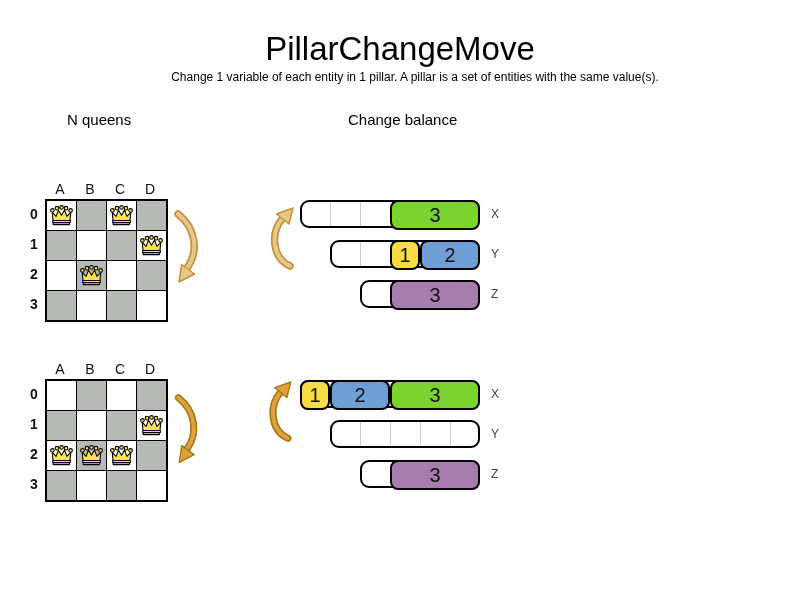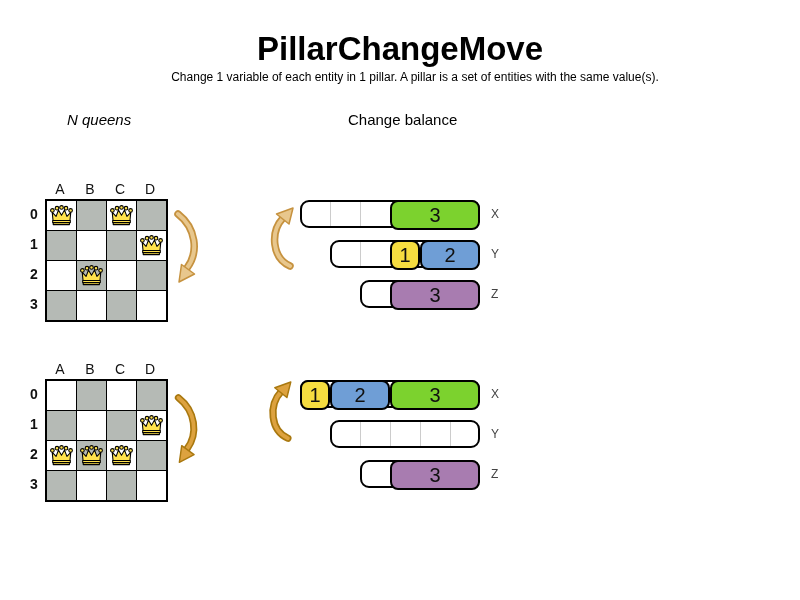--- a/index.html
+++ b/index.html
@@ -1,22 +1,22 @@
 <!DOCTYPE html>
 <html style="--green: #7cd22e; --yellow: #f6dd40; --blue: #6f9ed6; --purple: #a87cb0; --board-gray: #b5bab5; --queen-gold: #ffe24d; --arrow-light-fill: #e8c78d; --arrow-light-edge: #c6923f; --arrow-dark-fill: #dda23f; --arrow-dark-edge: #a9780f;"><head>
 <meta charset="utf-8">
 <style>
   html,body{margin:0;padding:0;background:#fff;}
   .canvas{position:relative;width:800px;height:600px;background:#fff;overflow:hidden;
           font-family:"Liberation Sans",sans-serif;color:#000;}
   .title{position:absolute;top:30px;left:0;width:100%;text-align:center;
-         font-size:33px;font-weight:700;}
+         font-size:33px;font-weight:400;}
   .subtitle{position:absolute;top:70px;left:0;width:100%;text-align:center;font-size:12px;padding-left:15px;}
   .section-title{position:absolute;font-size:15px;}
-  .st-left{left:67px;top:111px;font-style:italic;}
+  .st-left{left:67px;top:111px;}
   .st-right{left:348px;top:111px;}
 
   
   .board-wrap{position:absolute;width:160px;height:150px;}
   .board{position:absolute;left:20px;top:18px;display:grid;
          grid-template-columns:repeat(4,29px);grid-auto-rows:29px;gap:1px;
          background:#000;border:2px solid #000;}
   .cell{background:#fff;display:flex;align-items:center;justify-content:center;}
   .cell.dark{background:var(--board-gray,#b5bab5);}
   .col-header{position:absolute;top:0;width:30px;text-align:center;font-size:14px;color:#111;}

